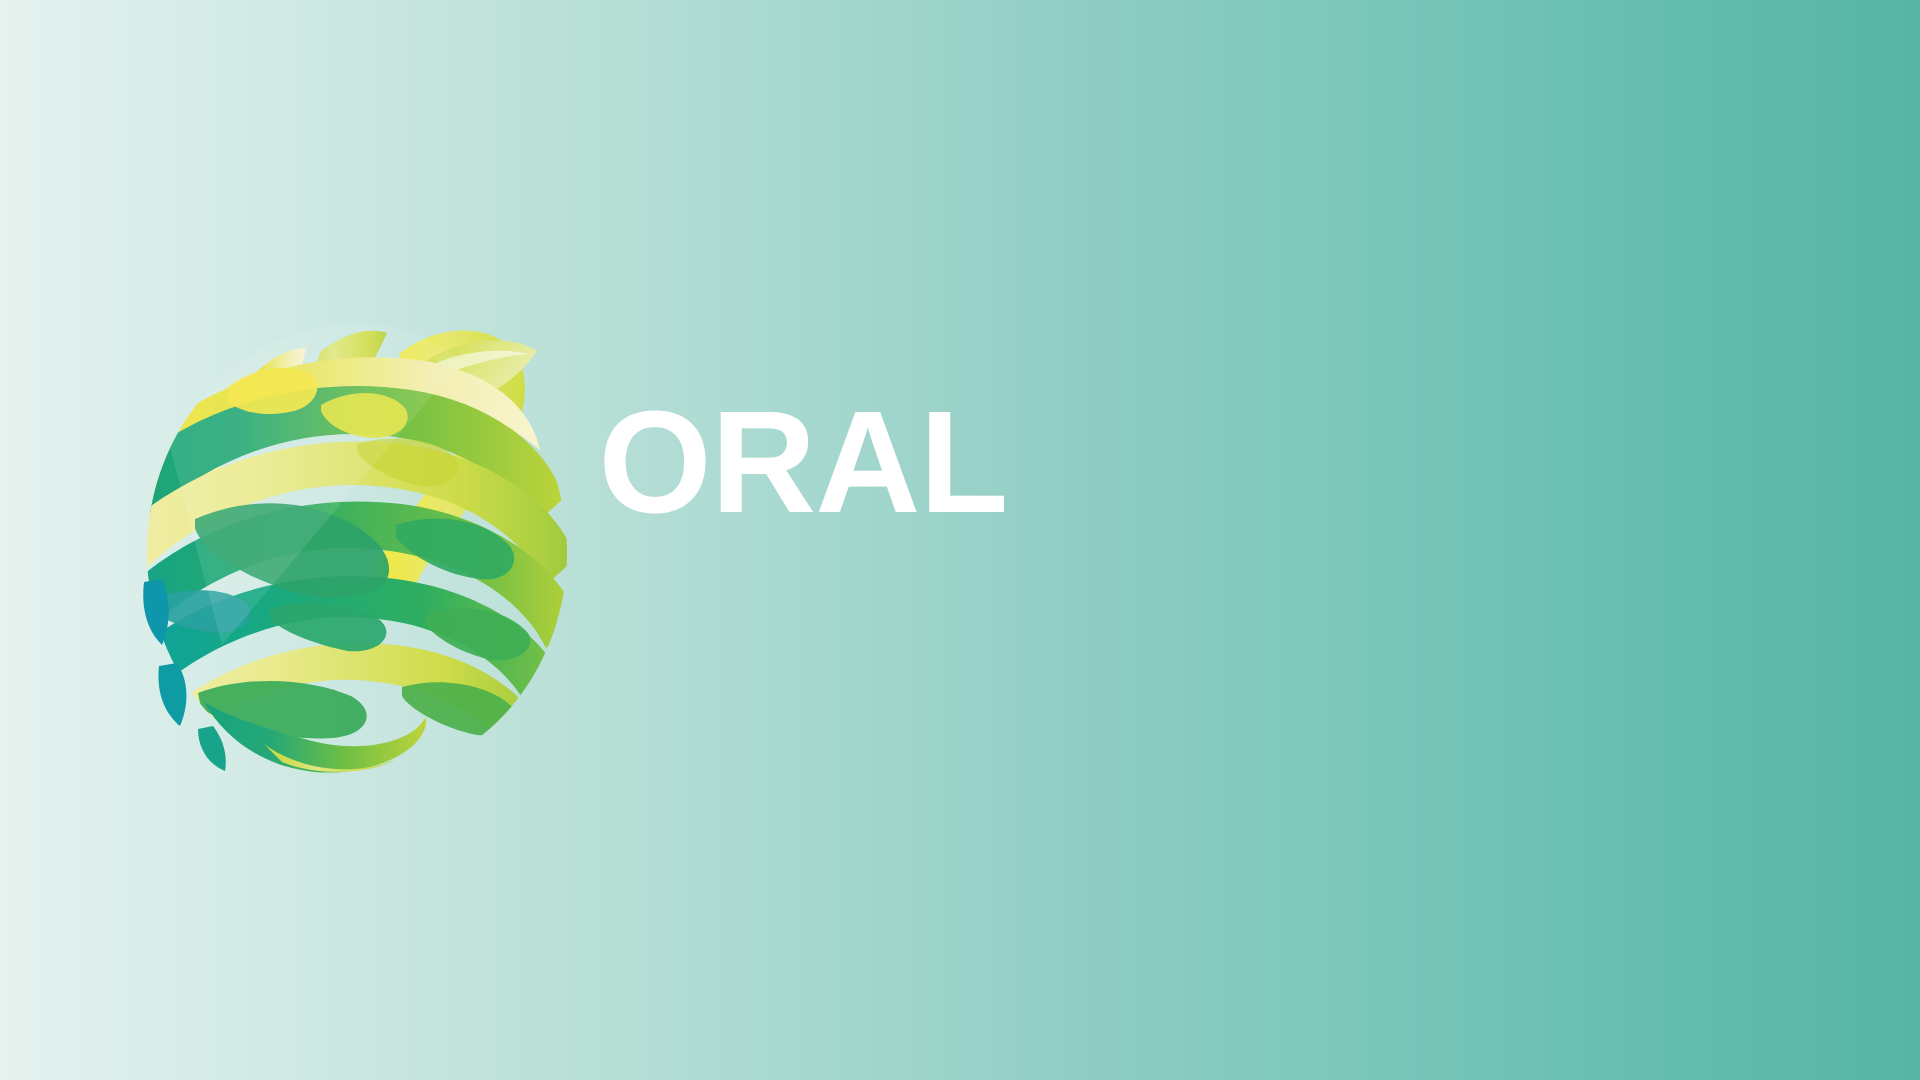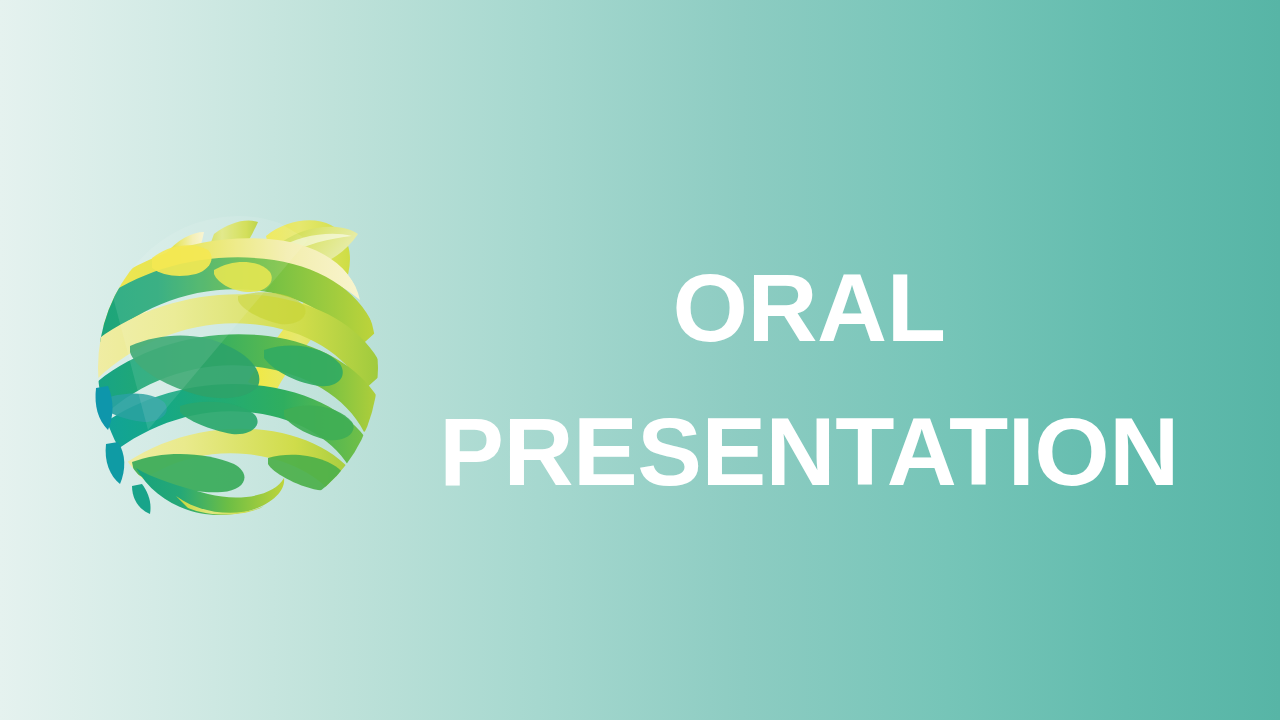--- a/index.html
+++ b/index.html
@@ -18,21 +18,20 @@
     background: linear-gradient(to right,
         #e5f2ef 0%,
         #d4ebe6 12%,
         #bfe2da 26%,
         #a6d8cf 42%,
         #8dccc2 58%,
         #76c5b8 74%,
         #63bcae 88%,
         #57b5a6 100%);
     overflow: hidden;
-    text-align: center;
   }
 
   
   #logo-wrap {
     position: absolute;
     left: 88px;
     top: 200px;
     width: 300px;
     height: 320px;
   }
@@ -203,16 +202,15 @@
 
         <path fill="#0e96ab" d="M8,188 C6,206 10,220 20,230 C26,216 26,200 20,186 Z"></path>
         <path fill="#0f9ba4" d="M18,244 C16,262 22,276 32,284 C38,270 38,254 30,242 Z"></path>
         <path fill="#18a48a" d="M44,286 C44,300 52,310 62,314 C64,302 60,292 54,284 Z"></path>
       </g>
     </svg>
   </div>
 
   <div id="title-block">
     <div class="title-line">ORAL</div>
-    <div class="title-line">PRESENTATION</div>
   </div>
 
 </div>
 
 </body></html>

